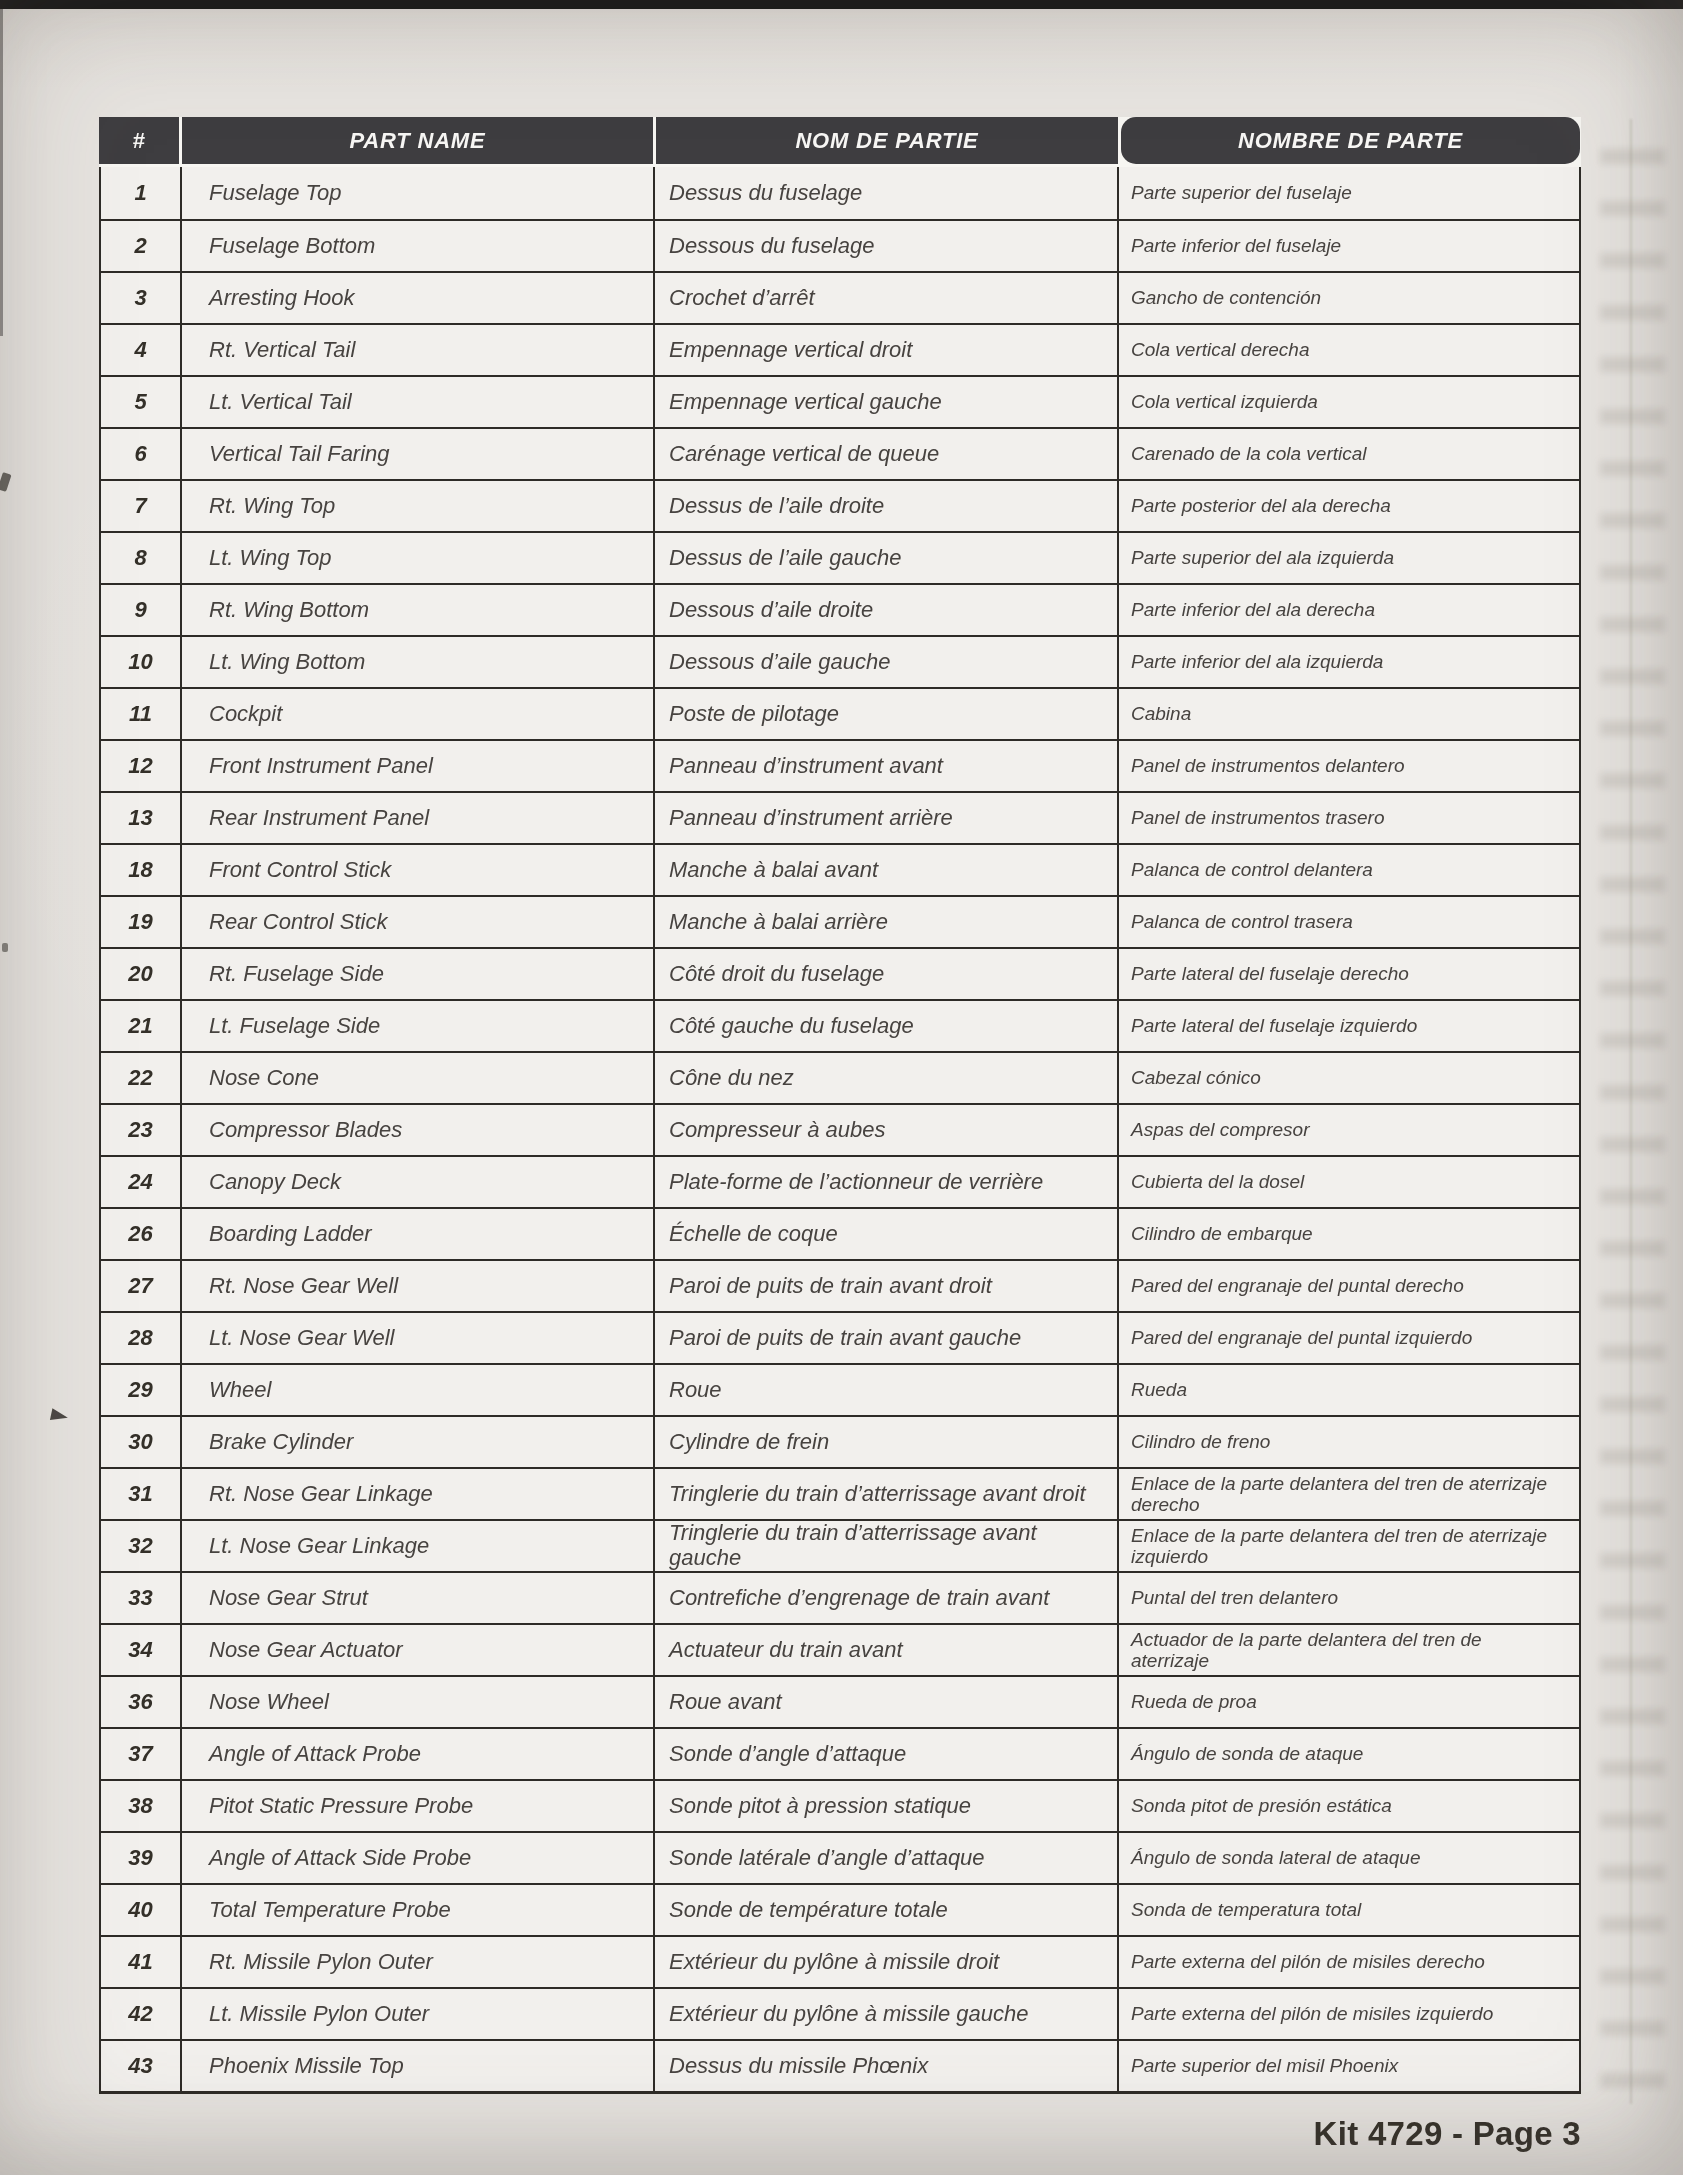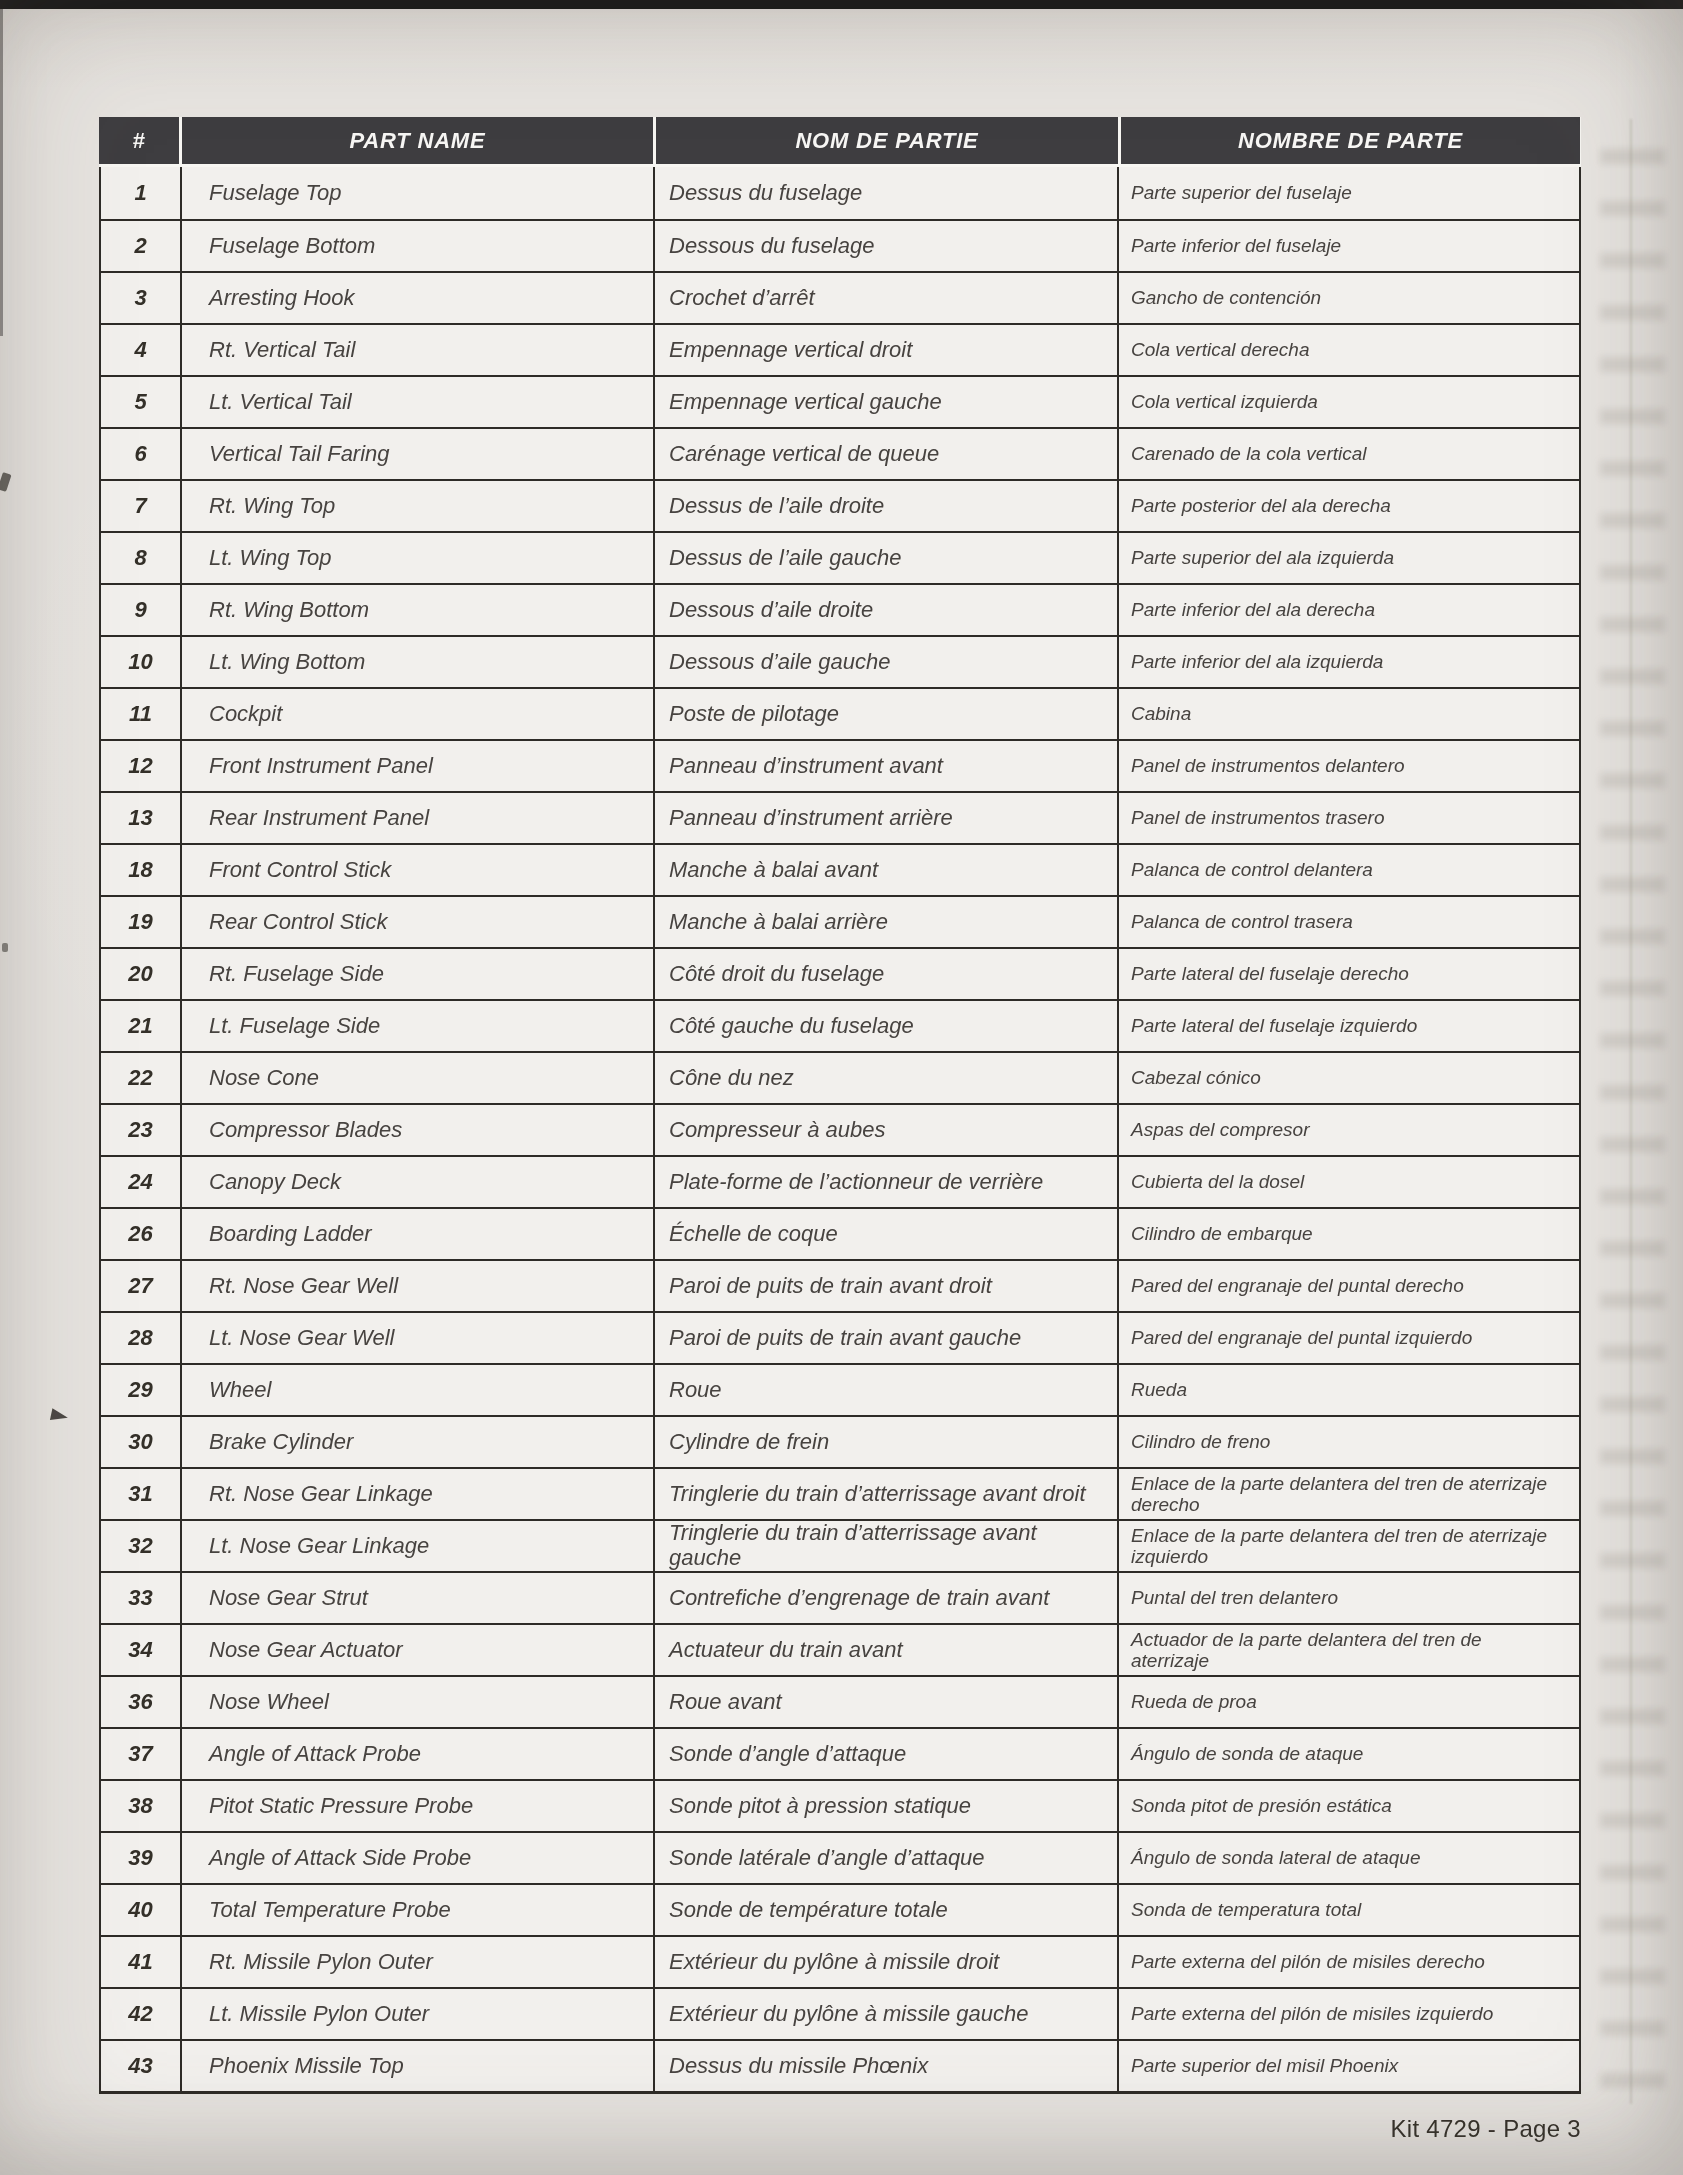--- a/index.html
+++ b/index.html
@@ -49,34 +49,34 @@
     transform:rotate(12deg);}
 
   
   .parts-table{position:absolute;left:99px;top:117px;width:1482px;}
   .thead{display:flex;height:47px;background:var(--gap);column-gap:3px;border-bottom:3px solid var(--gap);}
   .th{background:var(--header-bg);color:#f7f6f4;display:flex;align-items:center;justify-content:center;
     font-weight:bold;font-style:italic;font-size:22px;letter-spacing:0.8px;box-sizing:border-box;}
   .th-num{width:80px;}
   .th-en{width:471px;}
   .th-fr{width:462px;}
-  .th-es{width:459px;}
+  .th-es{width:459px;border-radius:15px;}
 
   .tbody{border:2px solid var(--border);border-top:none;border-bottom-width:3px;background:var(--cell-bg);}
   .row{display:flex;height:52px;box-sizing:border-box;}
   .row + .row{border-top:2px solid var(--border);}
   .cell{display:flex;align-items:center;box-sizing:border-box;color:var(--text);
     font-style:italic;font-size:22px;line-height:1.12;}
   .c-num{width:79px;justify-content:center;font-weight:bold;color:var(--text-strong);}
   .c-en{width:473px;border-left:2px solid var(--border);padding-left:27px;padding-right:8px;}
   .c-fr{width:464px;border-left:2px solid var(--border);padding-left:14px;padding-right:8px;}
   .c-es{width:461px;border-left:2px solid var(--border);padding-left:12px;padding-right:6px;
     white-space:pre-line;font-size:19px;}
 
-  .page-footer{position:absolute;top:2115px;right:102px;font-weight:normal;font-size:24px;
+  .page-footer{position:absolute;top:2115px;right:102px;font-weight:bold;font-size:33px;
     color:var(--text-strong);letter-spacing:0.3px;}
 </style>
 </head>
 <body>
 
 <div class="page">
 
   <div class="scan-top-edge"></div>
   <div class="scan-left-sliver"></div>
 

